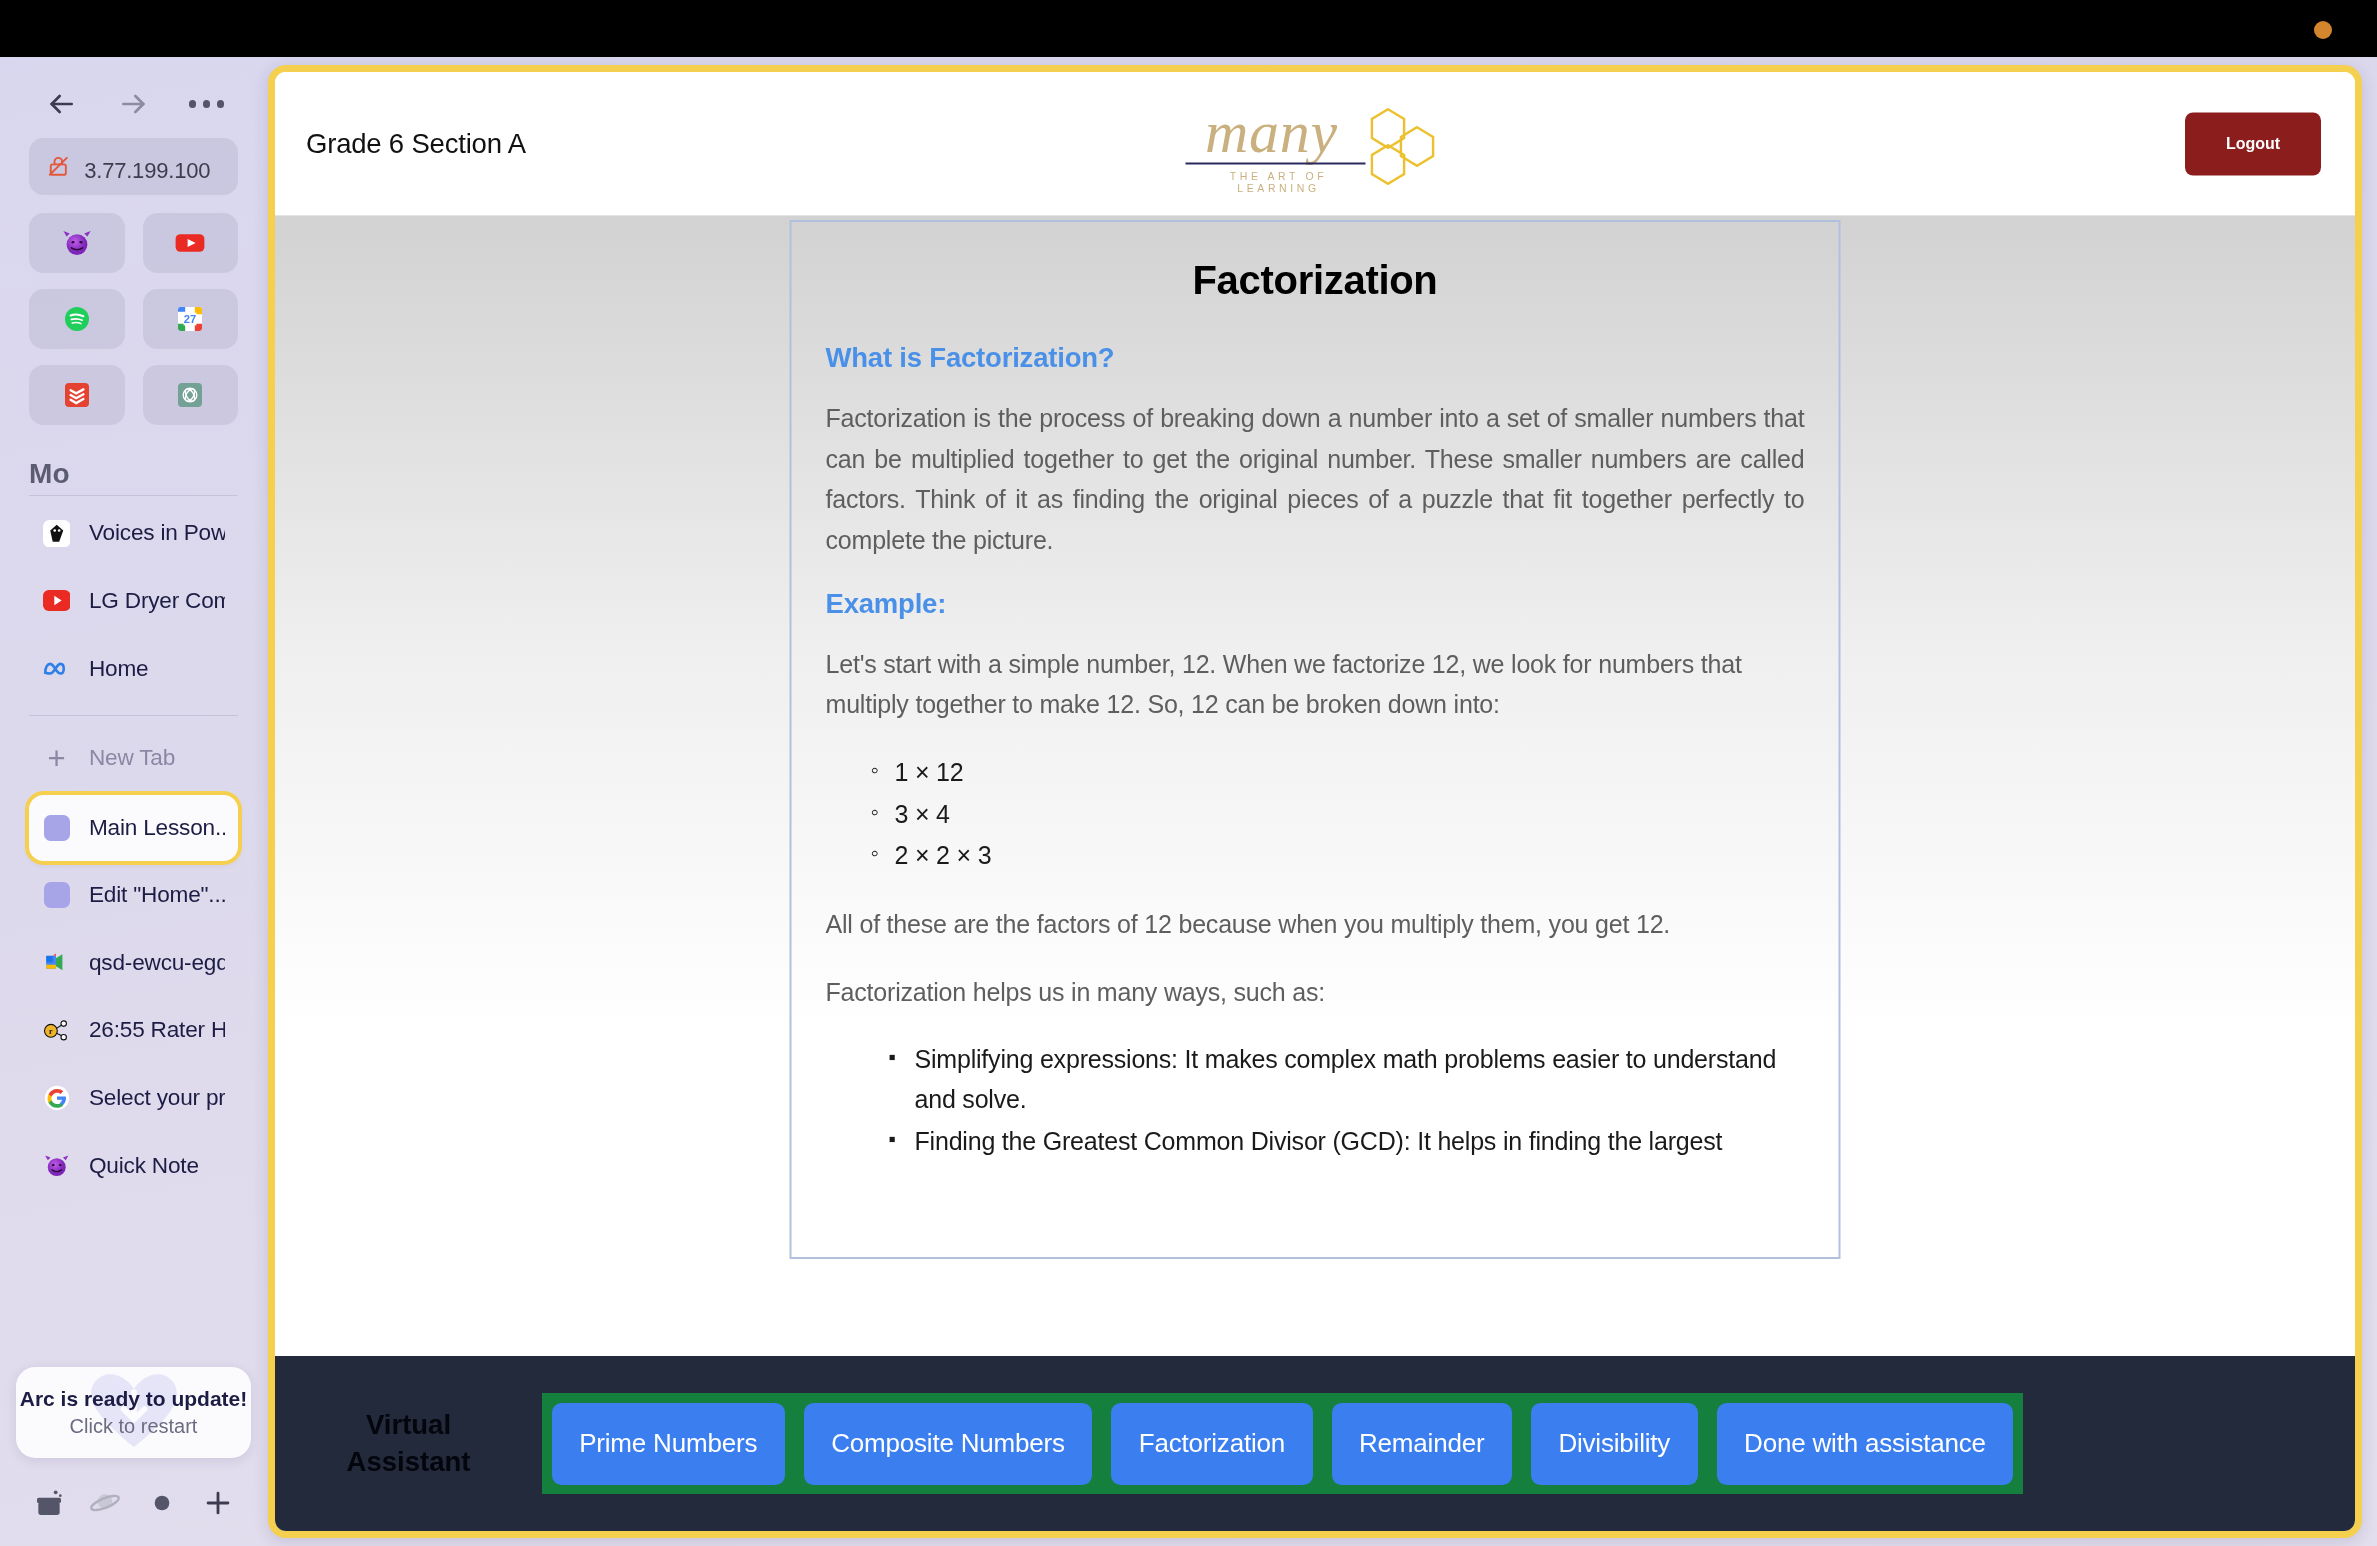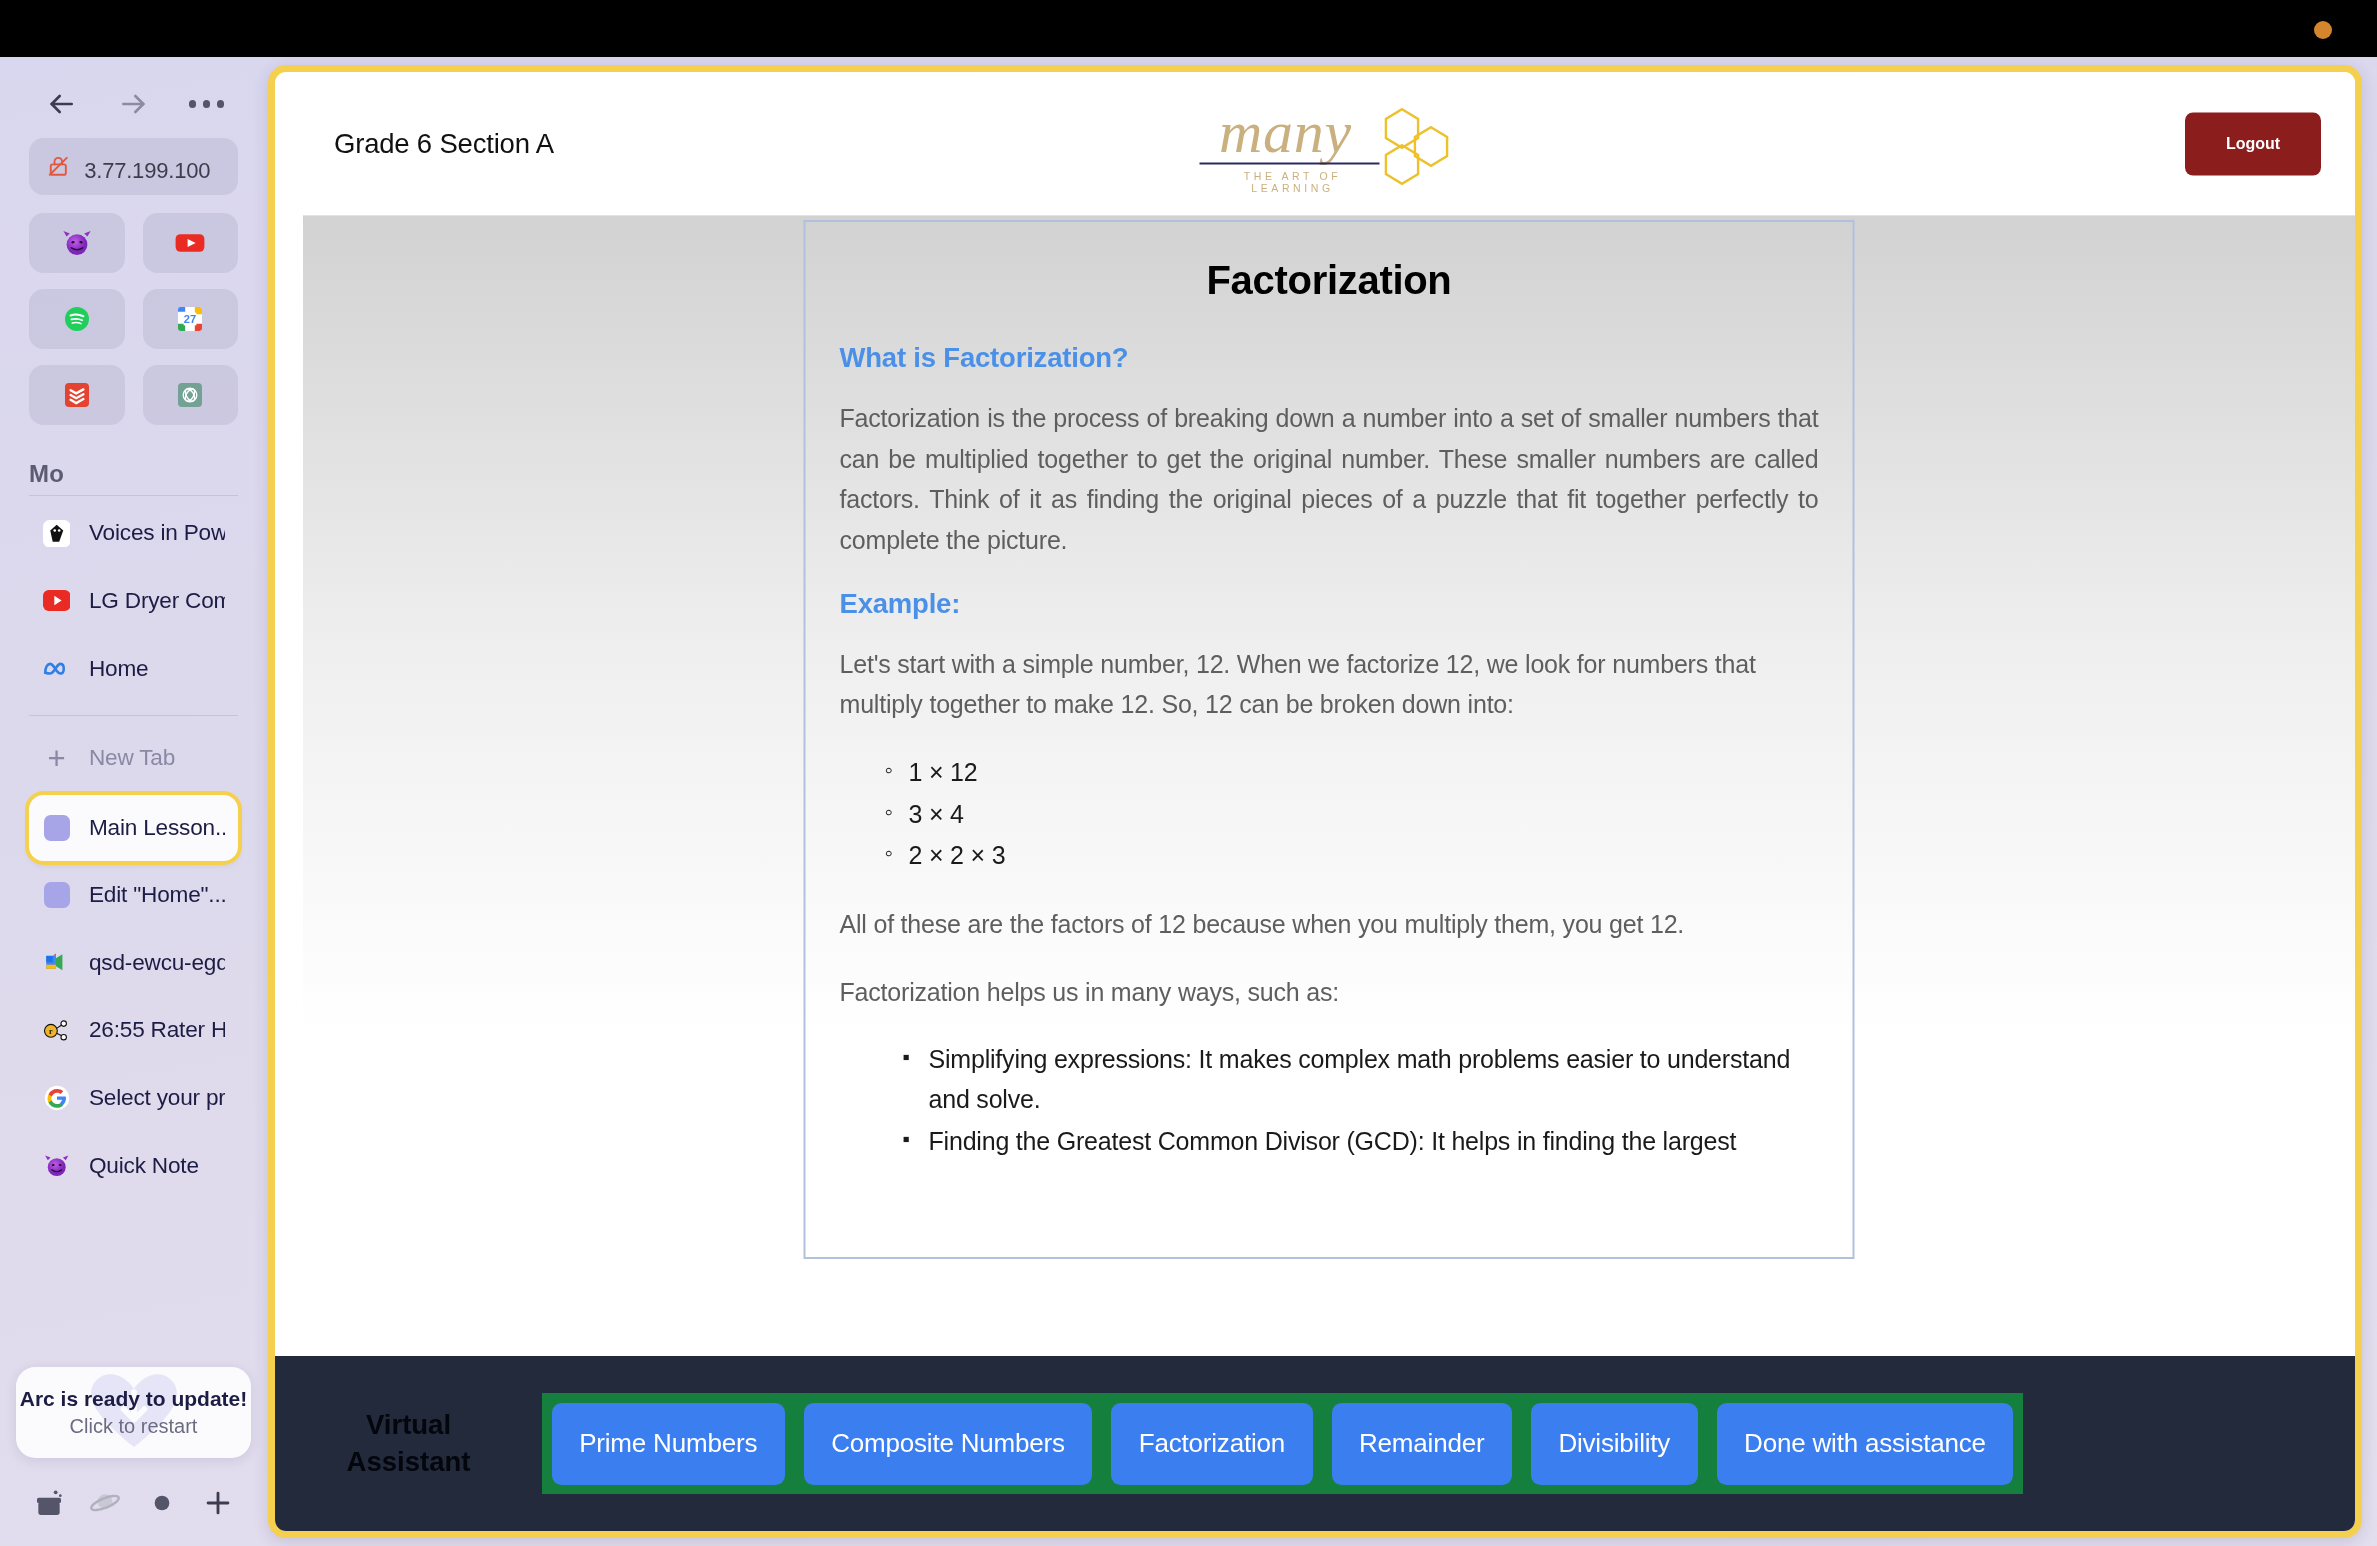--- a/index.html
+++ b/index.html
@@ -70,21 +70,21 @@
     height: 60px; border-radius: 14.6px;
     background: rgba(180,178,205,0.42);
     display: flex; align-items: center; justify-content: center;
     font-size: 27.5px; line-height: 1;
   }
   .fav-tile .glyph { width: 32px; height: 32px; display:block; }
 
   .space-label {
     margin-top: 27.5px; height: 42px;
     display: flex; align-items: center;
-    font-size: 24px; font-weight: bold; color: #5b5b72;
+    font-size: 28px; font-weight: bold; color: #5b5b72;
     letter-spacing: 0.2px;
   }
   .divider { height: 0.8px; background: rgba(120,118,150,0.22); }
 
   .tab-list { margin-top: 4.9px; }
   .tab-item {
     display: flex; align-items: center; gap: 18px;
     height: 66px; padding: 0 13px; border-radius: 14.6px;
     margin: 1.6px 0;
   }
@@ -140,21 +140,20 @@
 
   
   .webview {
     position: absolute; left: 268px; top: 8px;
     width: 2094px; height: 1473px;
     border: 7.3px solid #f5d04e;
     border-radius: 18px;
     background: #ffffff;
     overflow: hidden;
     box-shadow: 0 3.2px 16px rgba(40,30,80,0.14);
-    padding-left: 28px;
   }
 
   
   .site-header {
     position: relative;
     height: 144px;
     background: #ffffff;
     border-bottom: 0.8px solid #e3e3e3;
     display: flex; align-items: center;
   }

